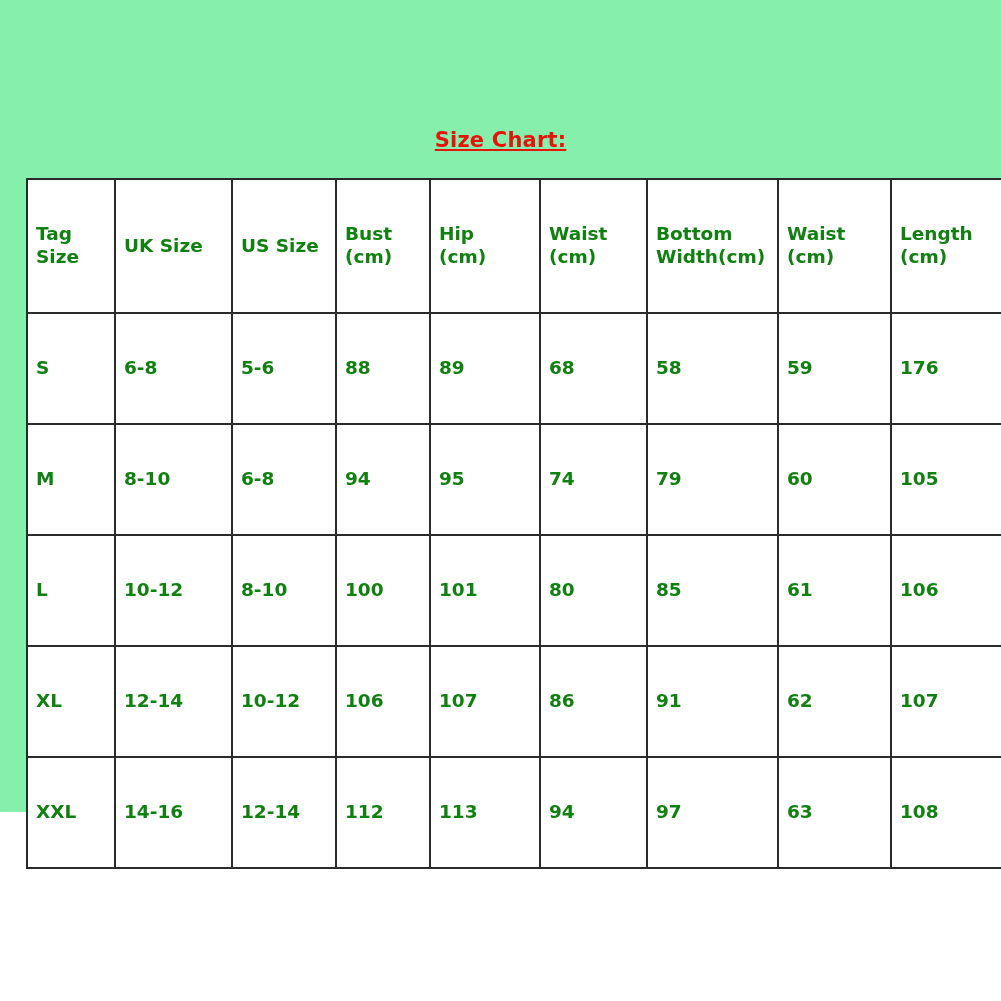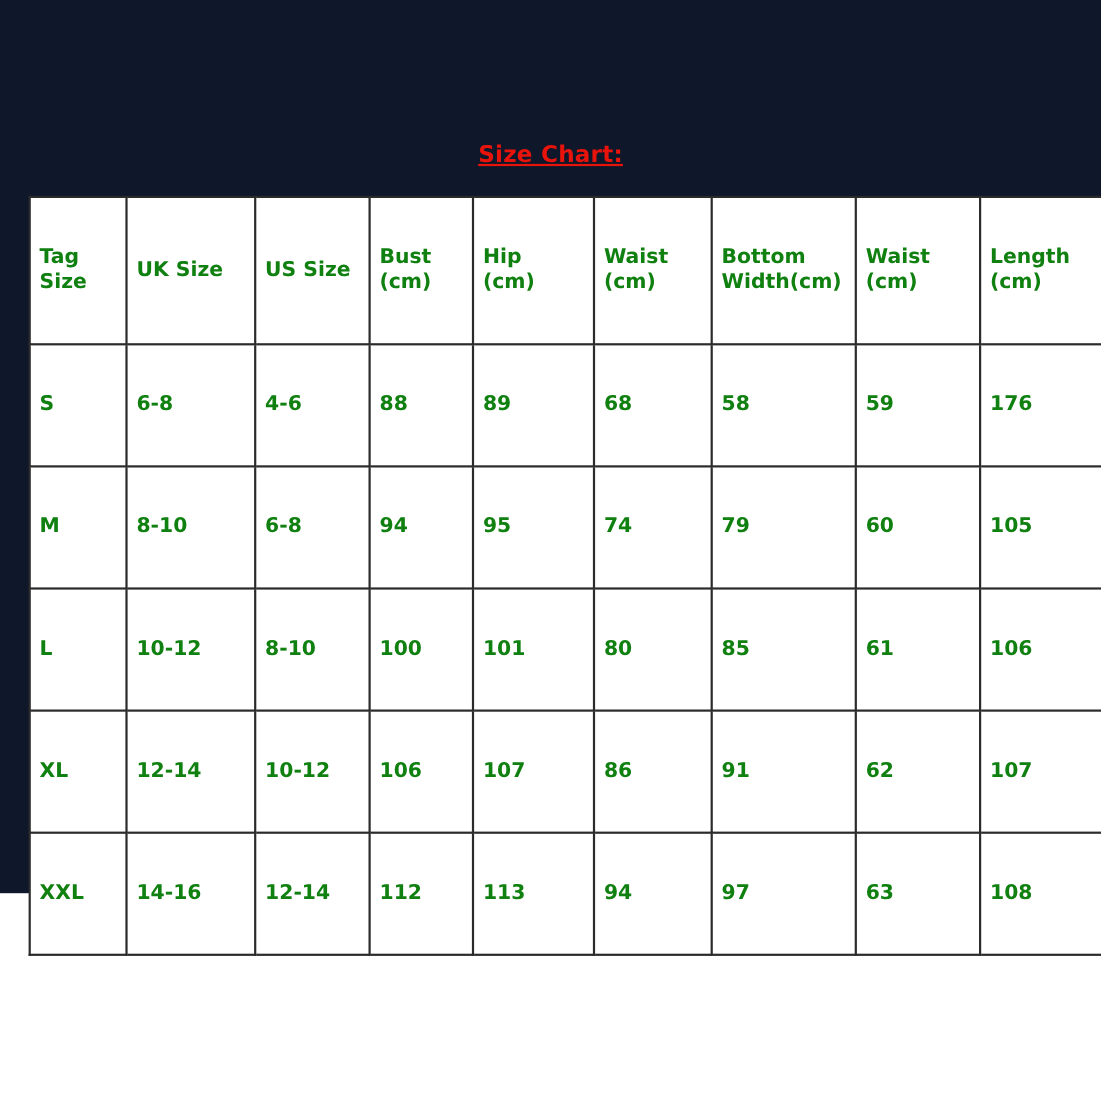--- a/index.html
+++ b/index.html
@@ -10,21 +10,21 @@
   body {
     width: 1001px;
     height: 1001px;
     font-family: "DejaVu Sans", sans-serif;
     overflow: hidden;
   }
   #page {
     position: relative;
     width: 1001px;
     height: 812px;
-    background: #0f172a;
+    background: #86efac;
   }
   .chart-title {
     position: absolute;
     top: 128px;
     left: 0;
     width: 1001px;
     text-align: center;
     color: #e8140c;
     font-size: 21px;
     font-weight: bold;
@@ -123,21 +123,21 @@
         <th>
           <span class="hdr-line">Length</span>
           <span class="hdr-line">(cm)</span>
         </th>
       </tr>
     </thead>
     <tbody>
       <tr>
         <td>S</td>
         <td>6-8</td>
-        <td>4-6</td>
+        <td>5-6</td>
         <td>88</td>
         <td>89</td>
         <td>68</td>
         <td>58</td>
         <td>59</td>
         <td> 176</td>
       </tr>
       <tr>
         <td>M</td>
         <td>8-10</td>

